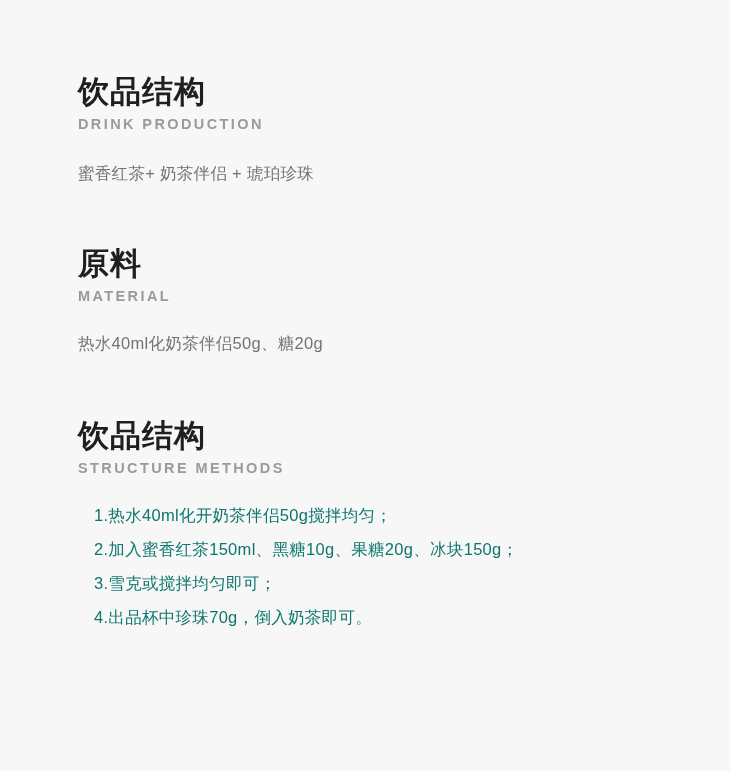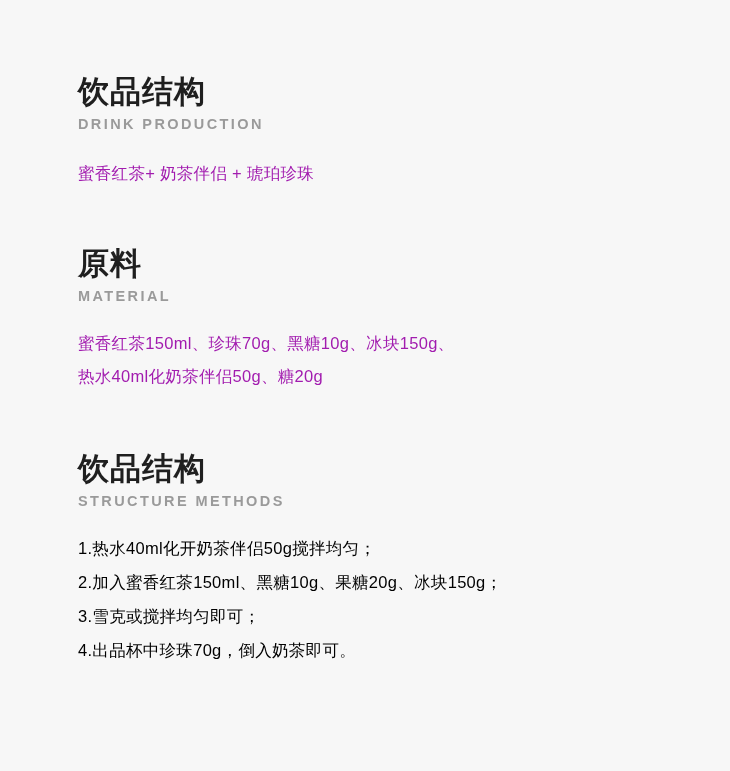--- a/index.html
+++ b/index.html
@@ -38,62 +38,62 @@
   .heading-en {
     font-size: 14.5px;
     font-weight: bold;
     letter-spacing: 2.4px;
     color: #9a9a9a;
     margin: 0;
     line-height: 1.2;
   }
   .body-text {
     font-size: 16.5px;
-    color: #a21caf;
+    color: #737373;
     line-height: 2.0;
     margin: 0;
     letter-spacing: 0.3px;
   }
   .sec-structure .body-text {
     margin-top: 24px;
   }
   .sec-material { margin-top: 56px; }
   .sec-material .body-text { margin-top: 22px; }
   .sec-steps { margin-top: 58px; }
   .steps-list {
     margin: 22px 0 0 0;
     padding: 0;
     list-style: none;
   }
   .steps-list li {
     font-size: 16.5px;
-    color: #000000;
+    color: #0f766e;
     line-height: 2.05;
     letter-spacing: 0.3px;
+    margin-left: 16px;
   }
   .line {
     display: block;
   }
 </style>
 </head>
 <body>
 
 <div class="page">
 
   <div class="section first sec-structure">
     <h2 class="heading-cn">饮品结构</h2>
     <p class="heading-en">DRINK PRODUCTION</p>
     <p class="body-text">蜜香红茶+ 奶茶伴侣 + 琥珀珍珠</p>
   </div>
 
   <div class="section sec-material">
     <h2 class="heading-cn">原料</h2>
     <p class="heading-en">MATERIAL</p>
     <p class="body-text">
-      <span class="line">蜜香红茶150ml、珍珠70g、黑糖10g、冰块150g、</span>
       <span class="line">热水40ml化奶茶伴侣50g、糖20g</span>
     </p>
   </div>
 
   <div class="section sec-steps">
     <h2 class="heading-cn">饮品结构</h2>
     <p class="heading-en">STRUCTURE METHODS</p>
     <ul class="steps-list">
       <li>1.热水40ml化开奶茶伴侣50g搅拌均匀；</li>
       <li>2.加入蜜香红茶150ml、黑糖10g、果糖20g、冰块150g；</li>

